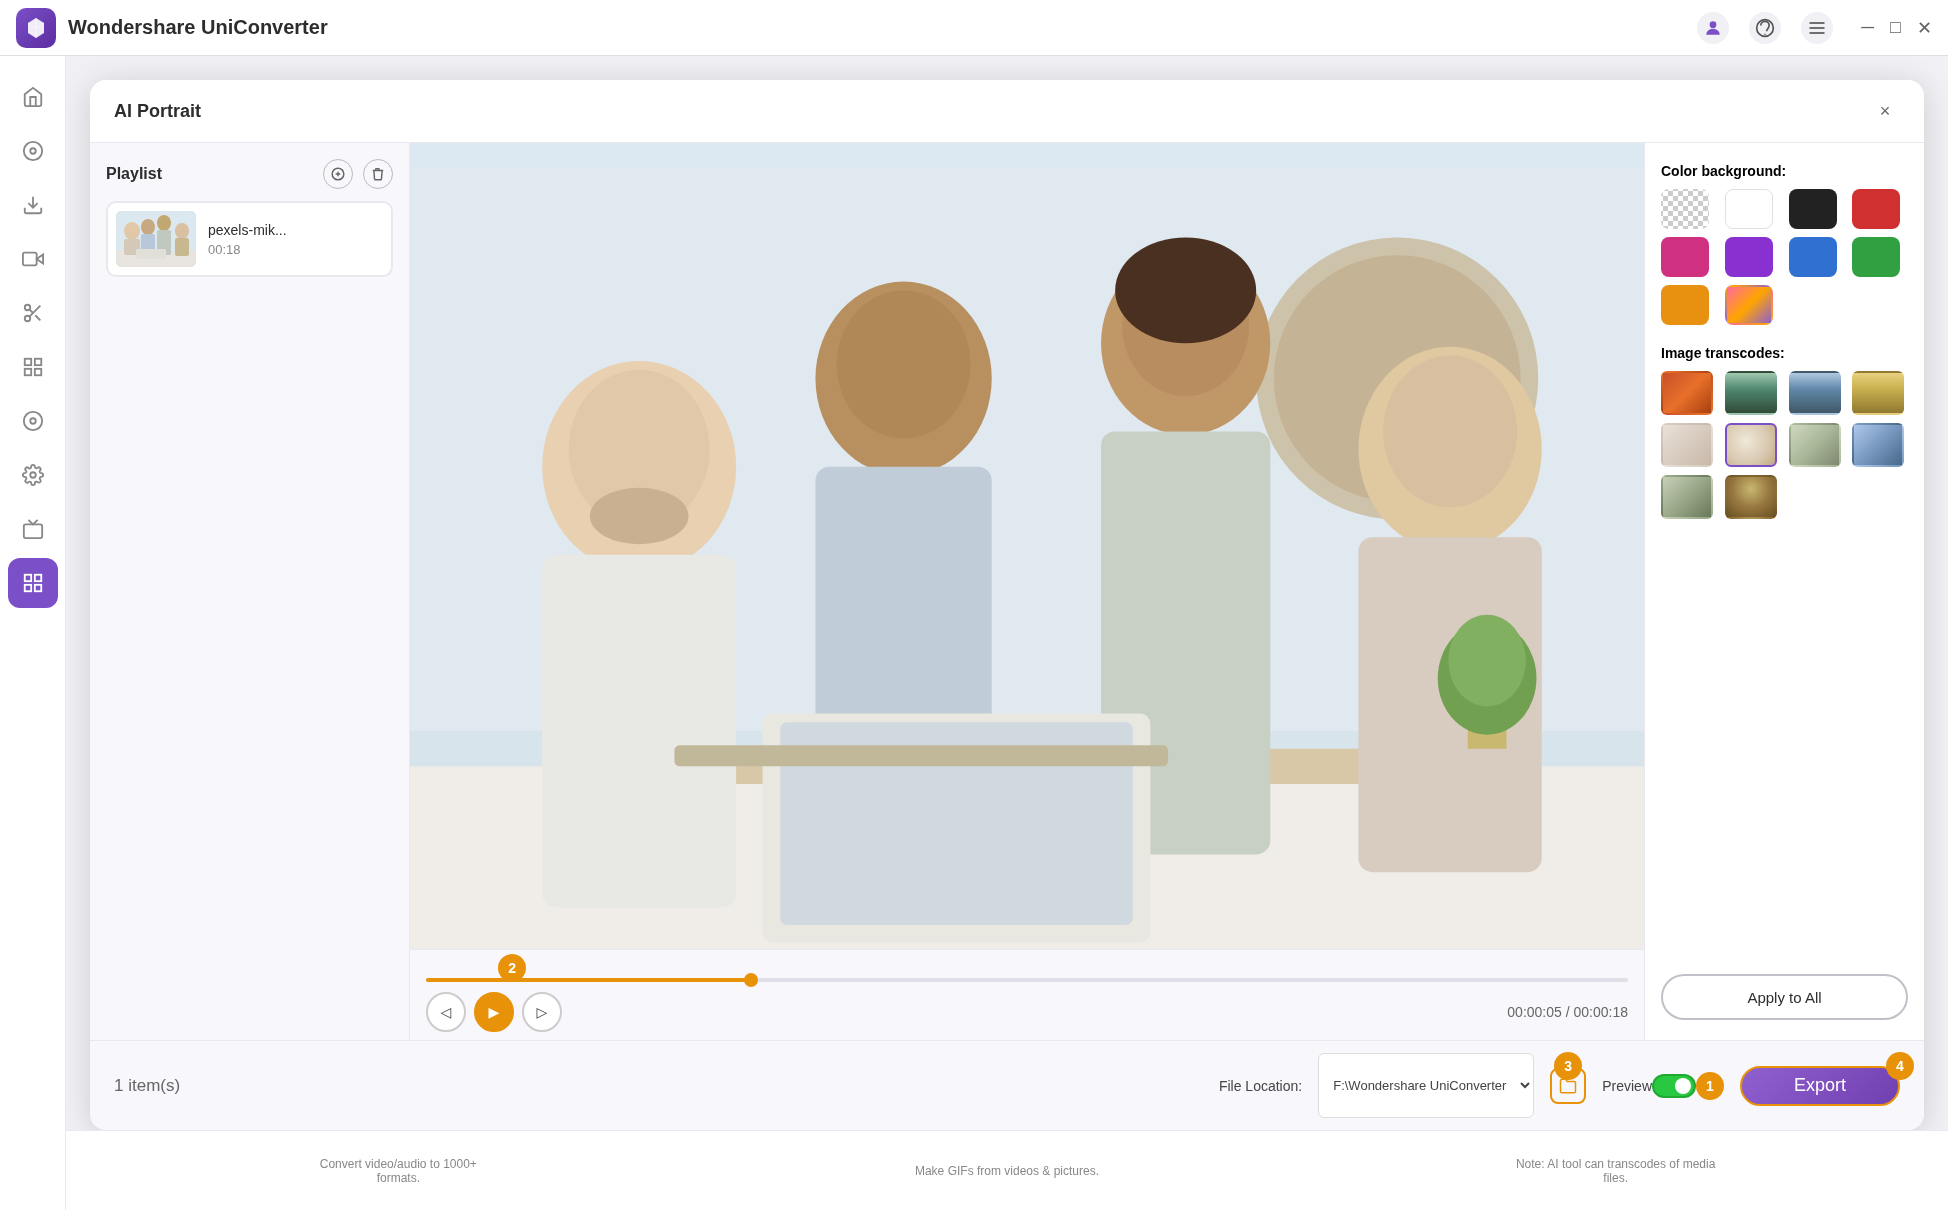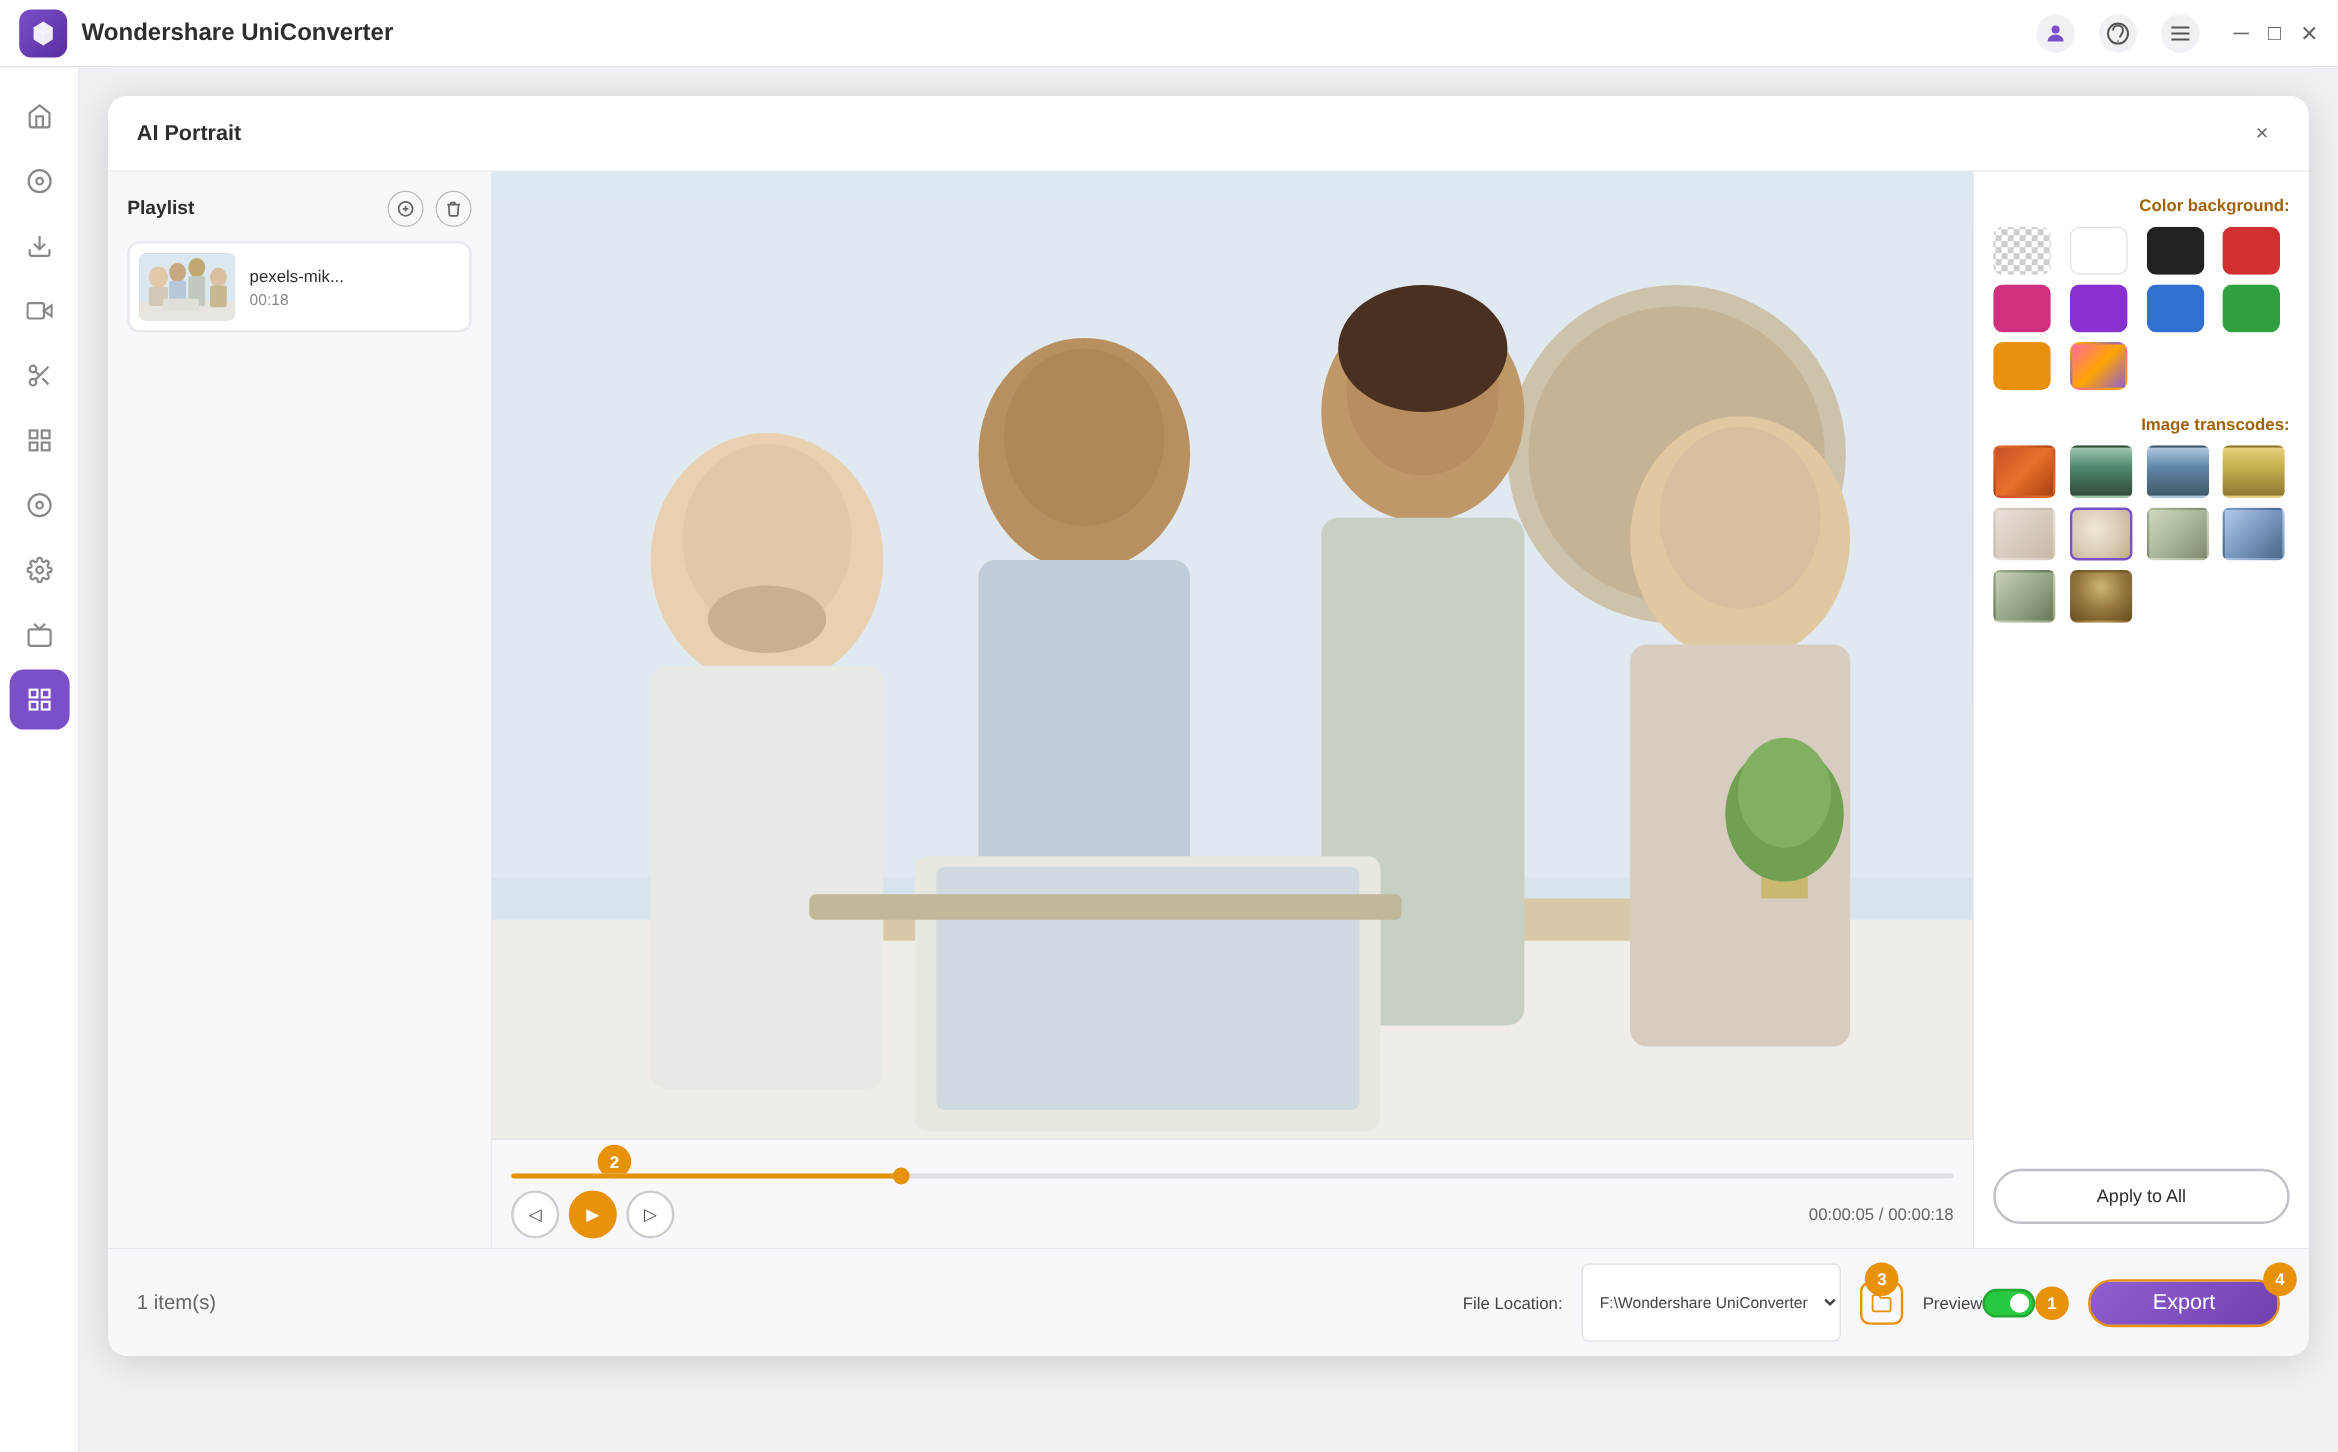--- a/index.html
+++ b/index.html
@@ -344,23 +344,22 @@
       border-left: 1px solid #e8e8ee;
       padding: 20px 16px;
       display: flex;
       flex-direction: column;
       gap: 20px;
       overflow-y: auto;
     }
     .panel-section-title {
       font-size: 14px;
       font-weight: 600;
-      color: #a16207;
+      color: #000000;
       margin-bottom: 10px;
-      text-align: right;
     }
     .color-grid {
       display: grid;
       grid-template-columns: repeat(4, 1fr);
       gap: 8px;
     }
     .color-swatch {
       width: 48px; height: 40px;
       border-radius: 8px;
       cursor: pointer;
@@ -874,14 +873,25 @@
 
         <div style="position:relative;">
           <div class="step-circle" style="position:absolute; top:-14px; right:-14px; z-index:10;">4</div>
           <button class="export-btn">Export</button>
         </div>
       </div>
     </div>
 
   </div>
 
+  <div class="feature-strip">
+    <div class="feature-item">
+      <span class="feature-text">Convert video/audio to 1000+ formats.</span>
+    </div>
+    <div class="feature-item">
+      <span class="feature-text">Make GIFs from videos &amp; pictures.</span>
+    </div>
+    <div class="feature-item">
+      <span class="feature-text">Note: AI tool can transcodes of media files.</span>
+    </div>
+  </div>
 
 </div>
 
 </body></html>

